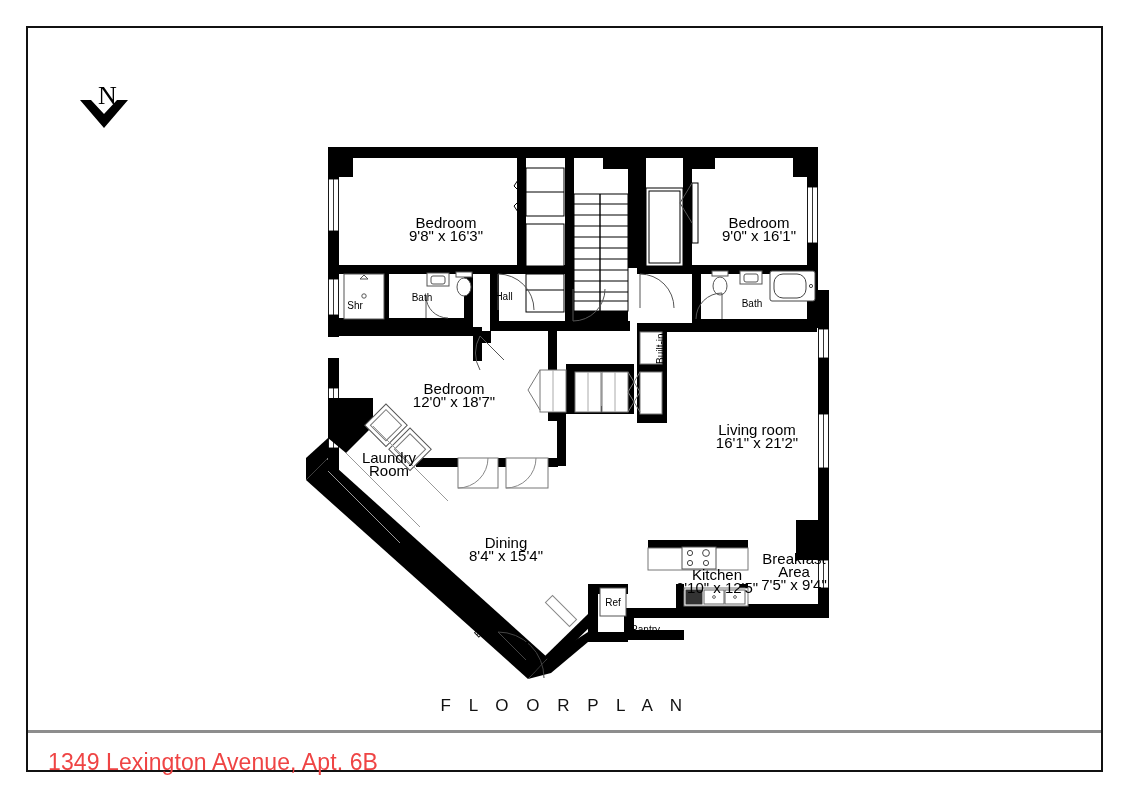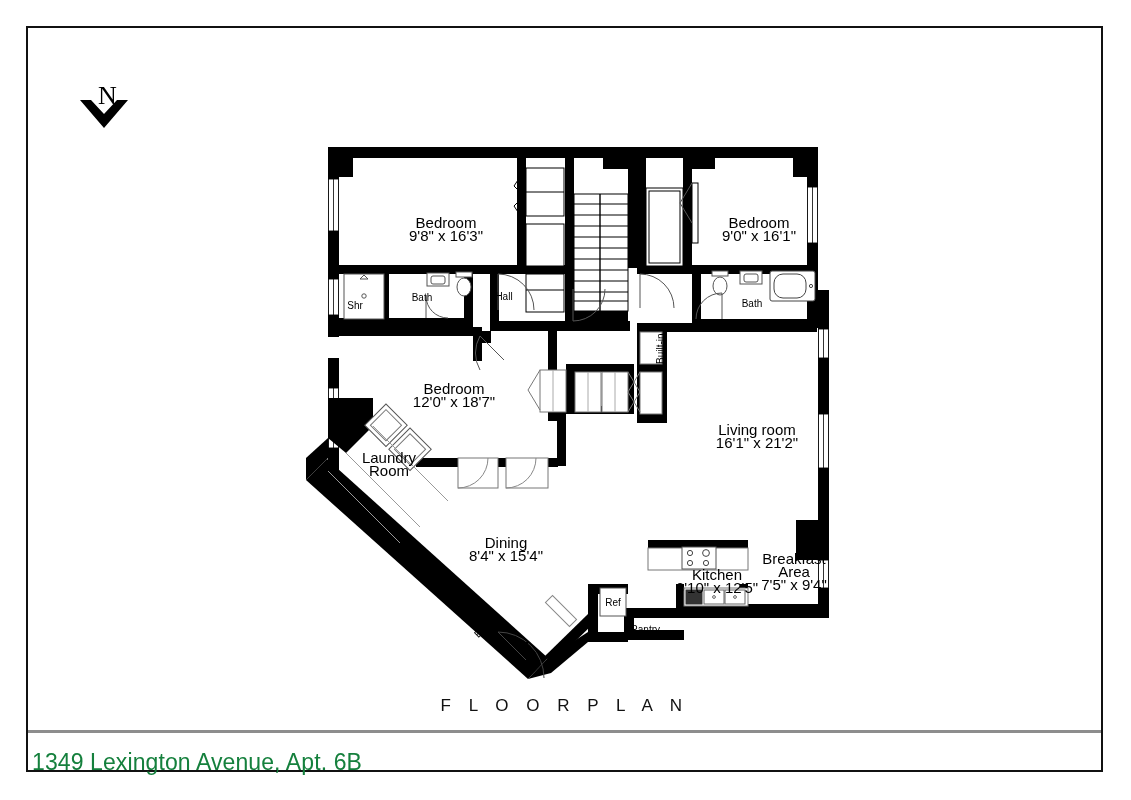--- a/index.html
+++ b/index.html
@@ -1,21 +1,21 @@
 <!DOCTYPE html>
 <html><head>
 <meta charset="utf-8">
 <style>
   html,body{margin:0;padding:0;background:#ffffff;}
   body{width:1131px;height:800px;font-family:"Liberation Sans",sans-serif;overflow:hidden;}
   #page{position:relative;width:1131px;height:800px;background:#fff;}
   #frame{position:absolute;left:26px;top:26px;width:1077px;height:746px;border:2px solid #111;background:#fff;box-sizing:border-box;}
   #divider{position:absolute;left:0;top:702px;width:100%;height:3px;background:#8d8d8d;}
-  #address{position:absolute;left:4px;top:712px;width:700px;height:44px;display:flex;align-items:center;
-           font-size:23px;color:#15803d;letter-spacing:.1px;}
+  #address{position:absolute;left:20px;top:712px;width:700px;height:44px;display:flex;align-items:center;
+           font-size:23px;color:#ef4444;letter-spacing:.1px;}
   #northwrap{position:absolute;left:48px;top:48px;width:70px;height:60px;}
   #floorplan-caption{position:absolute;left:0;right:0;top:668px;text-align:center;font-size:17px;letter-spacing:6.5px;color:#111;}
   #plan{position:absolute;left:0;top:0;width:1077px;height:700px;}
   .lbl{position:absolute;font-size:15px;line-height:13px;color:#000;text-align:center;white-space:nowrap;}
   .lbl .nm{display:block;}
   .lbl .dim{display:block;}
   .lbl.sm{font-size:10px;line-height:12px;}
   .vert{transform:rotate(-90deg);transform-origin:left top;}
   .rot45{transform:rotate(-45deg);transform-origin:left top;}
 </style>

